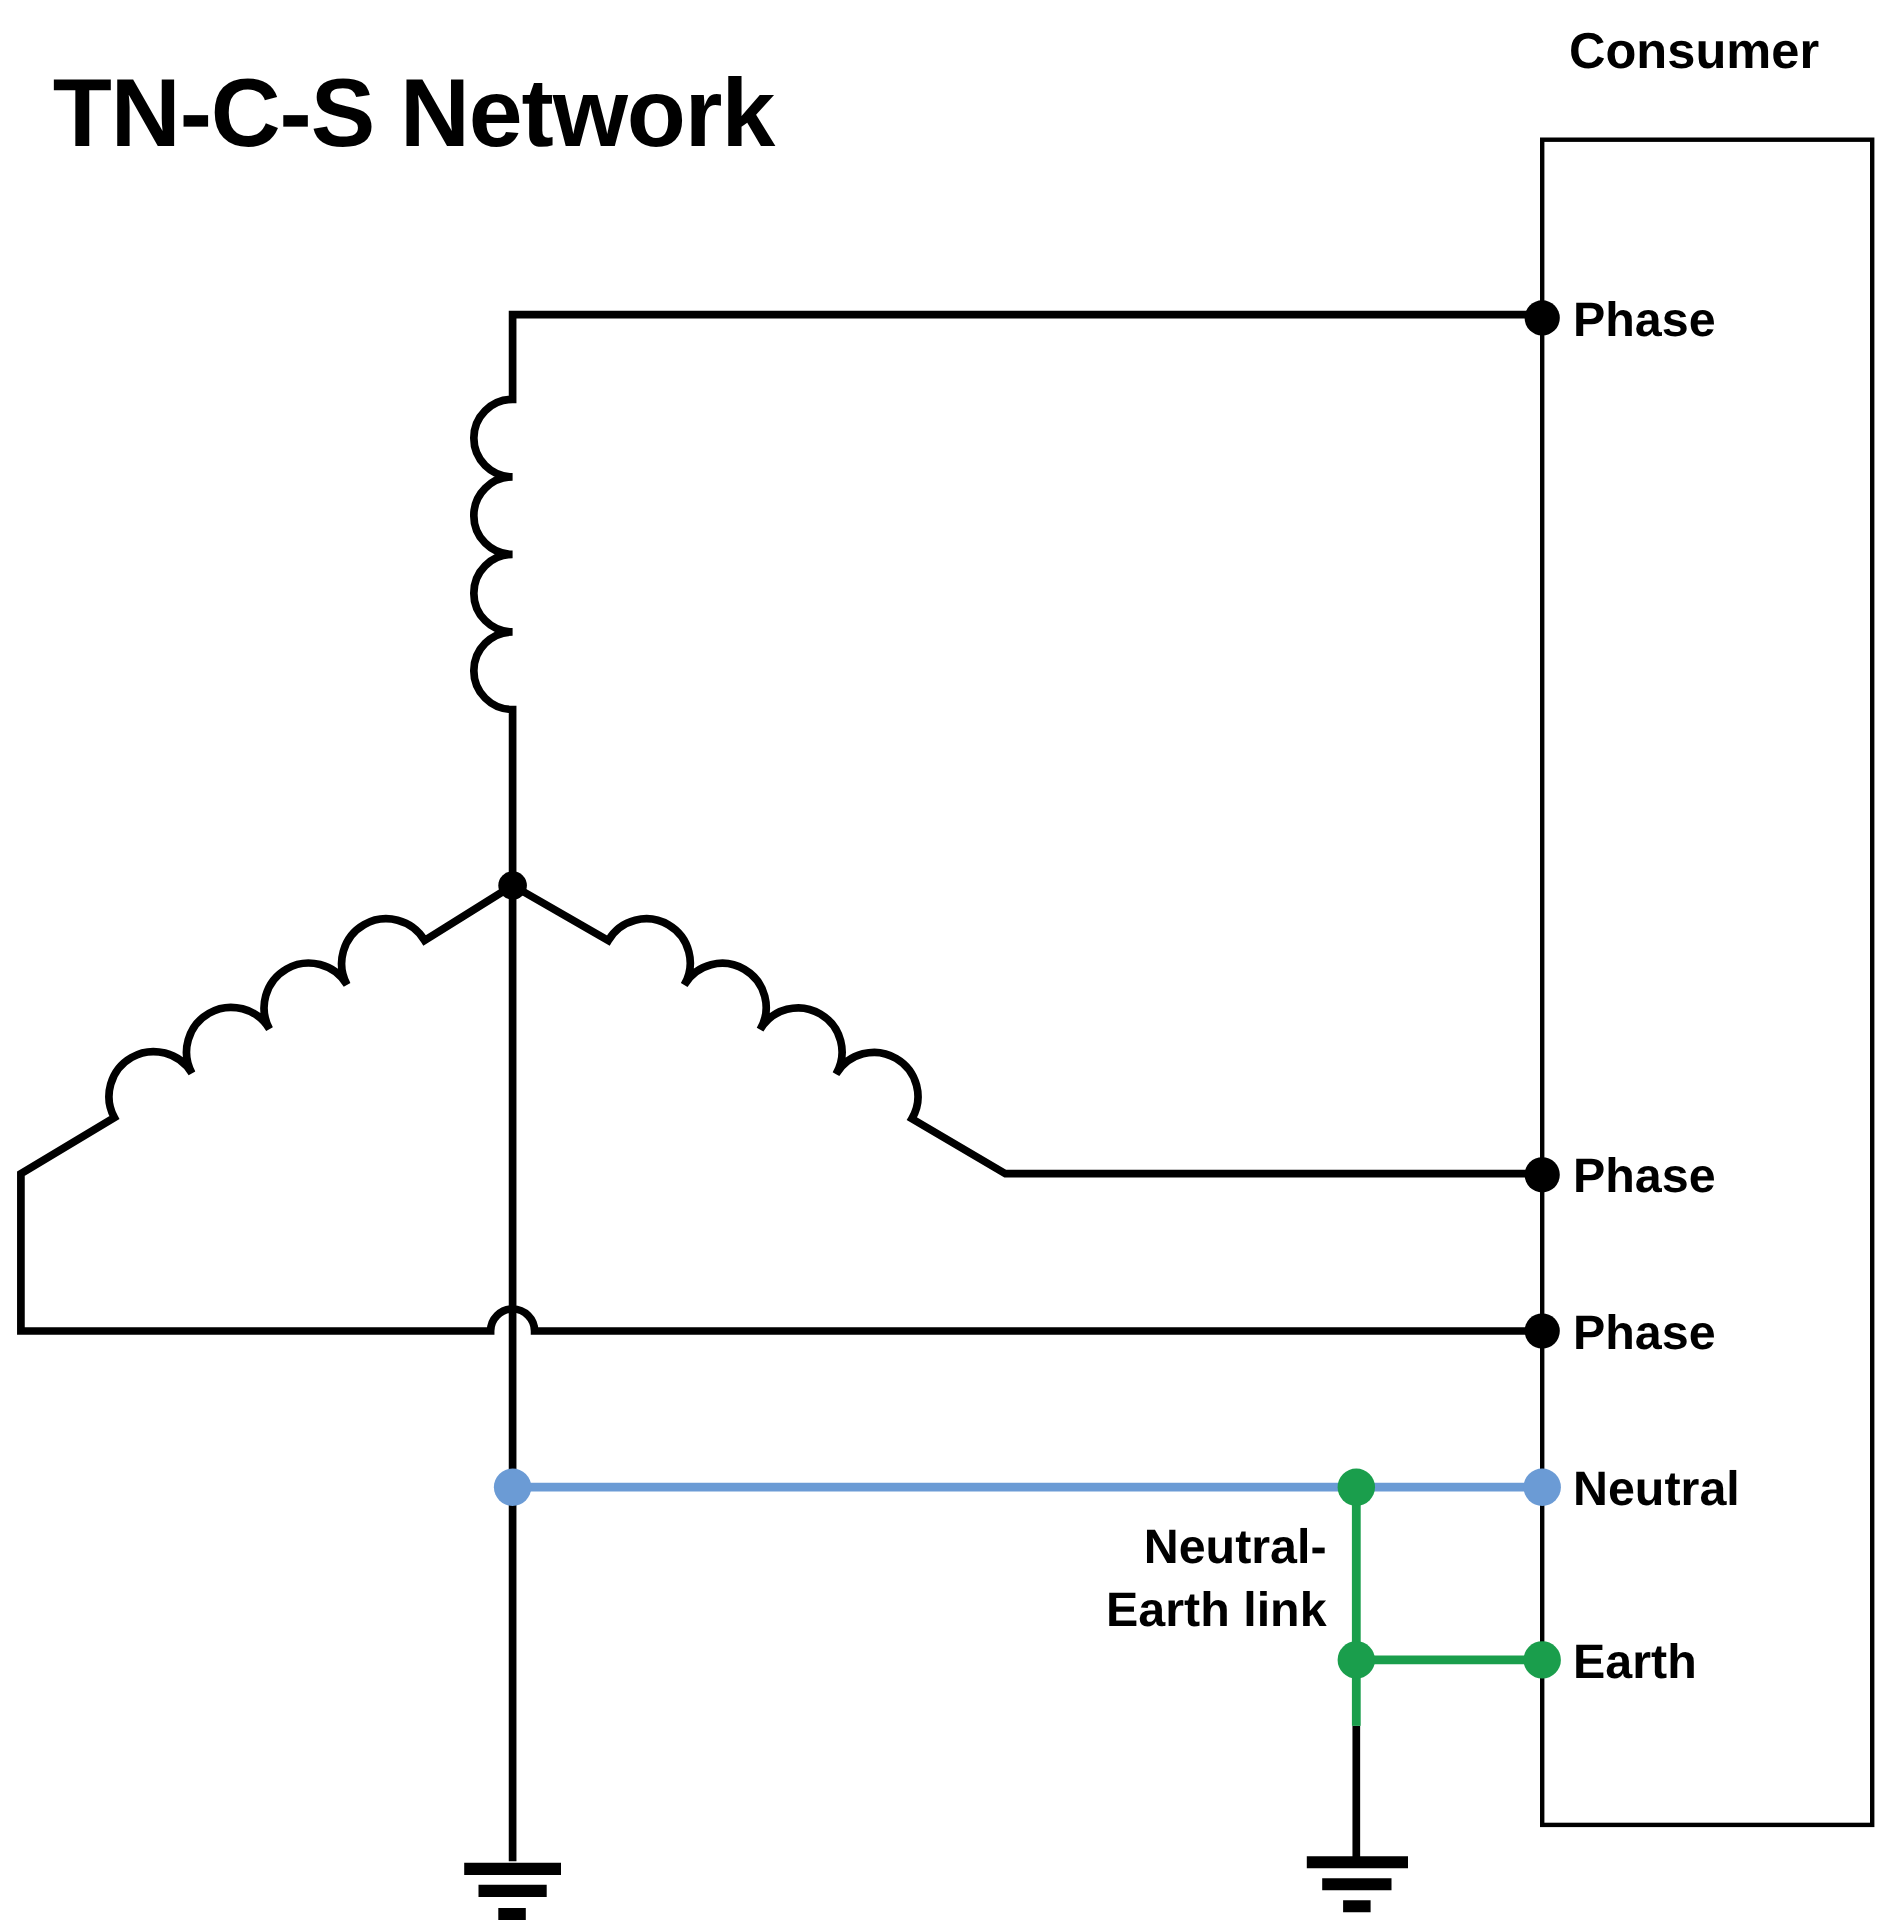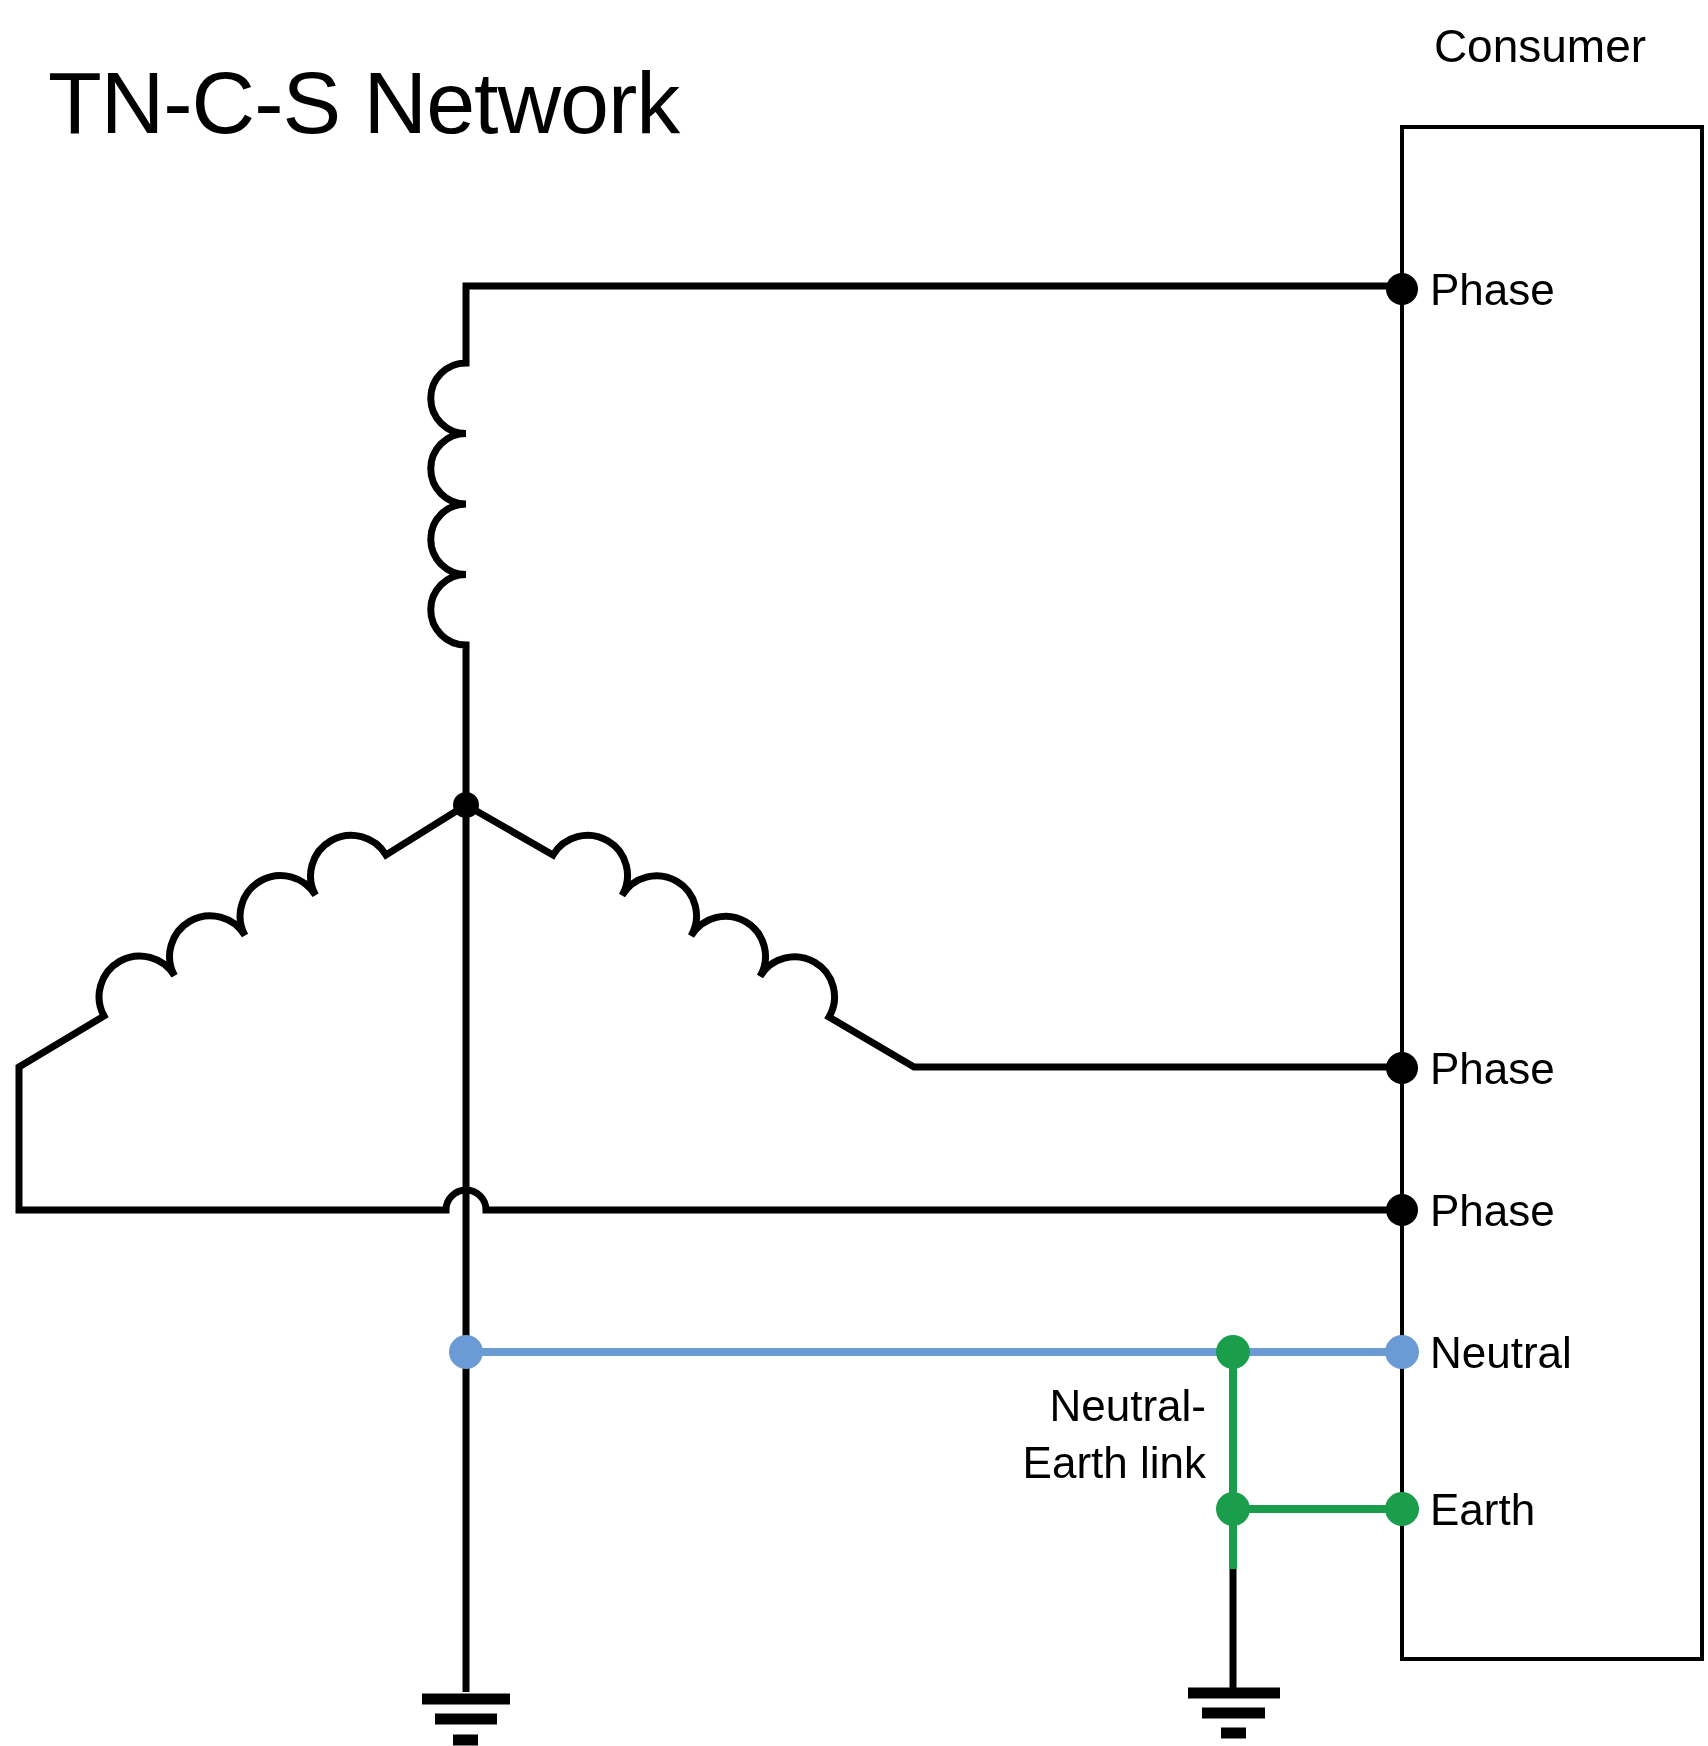--- a/index.html
+++ b/index.html
@@ -7,20 +7,21 @@
     padding: 0;
     background: #FFFFFF;
   }
   .stage {
     position: relative;
     width: 1708px;
     height: 1746px;
     background: #FFFFFF;
     overflow: hidden;
     font-family: "Liberation Sans", sans-serif;
+    font-weight: bold;
   }
   svg { display: block; }
   text { font-family: "Liberation Sans", sans-serif; }
   .title-text { font-size: 88px; letter-spacing: -1px; }
   .label-text { font-size: 44px; }
   .consumer-text { font-size: 46px; }
 </style>
 </head>
 <body>
 

